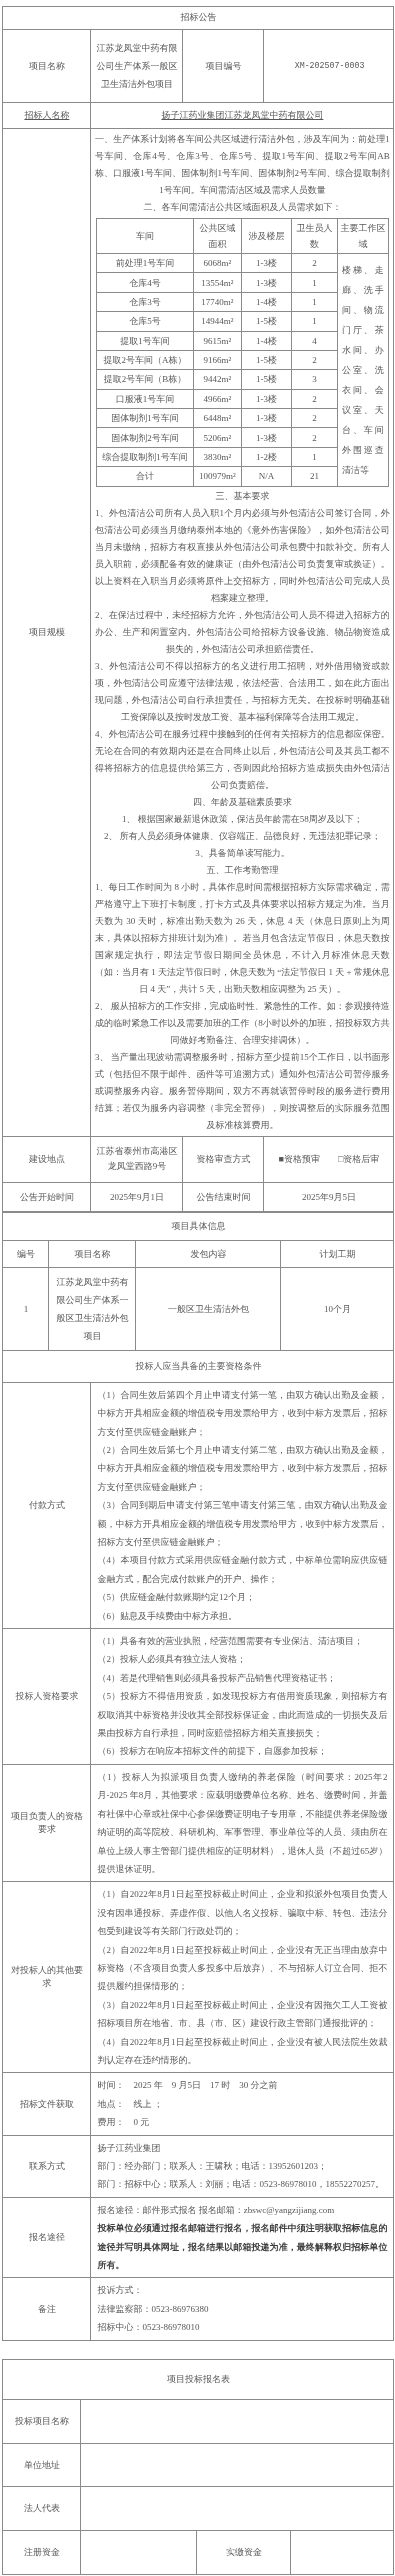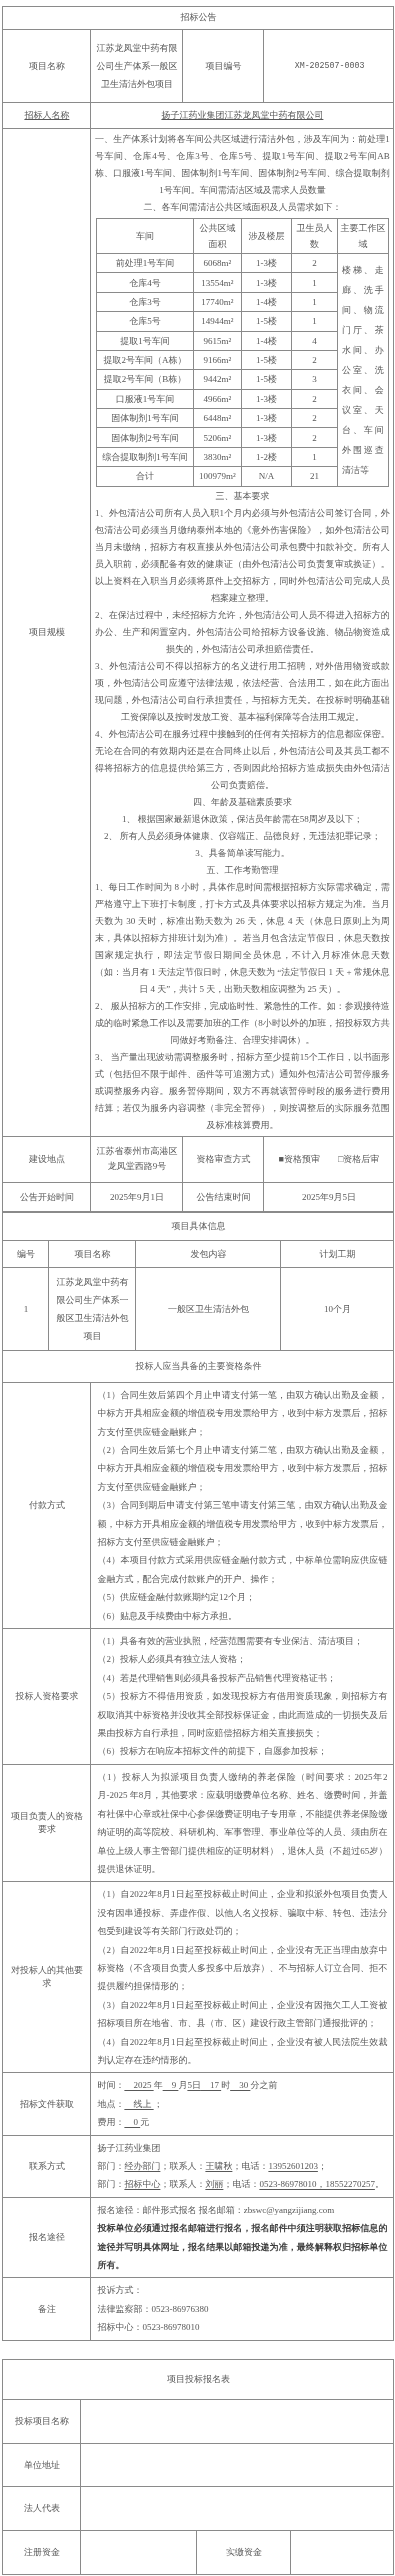--- a/index.html
+++ b/index.html
@@ -27,21 +27,21 @@
   .ws{width:291px;table-layout:fixed;}
   .ws td{padding:1.2px 2.4px;line-height:16px;text-align:center;font-size:9px;}
   .ws .workarea{line-height:20px;text-align:justify;text-align-last:left;word-break:break-all;padding:2.4px 4.1px;}
   
   .detail-hd td{height:22.5px;text-align:center;}
   .detail-row td{text-align:center;line-height:18px;padding:4.7px 3.6px;}
   
   .qcontent{padding:3px 6px;}
   .qline{line-height:18.4px;text-align:justify;text-align-last:left;}
   .qline.bold{font-weight:bold;color:#3f3f3f;}
-  .u{text-decoration:underline;text-underline-offset:2.4px;}
+  .u{text-underline-offset:2.4px;}
   
   .su-title td{height:36px;}
   .su-row td{height:39px;}
 </style>
 </head>
 <body>
 
 <div class="doc">
 
   <table>

